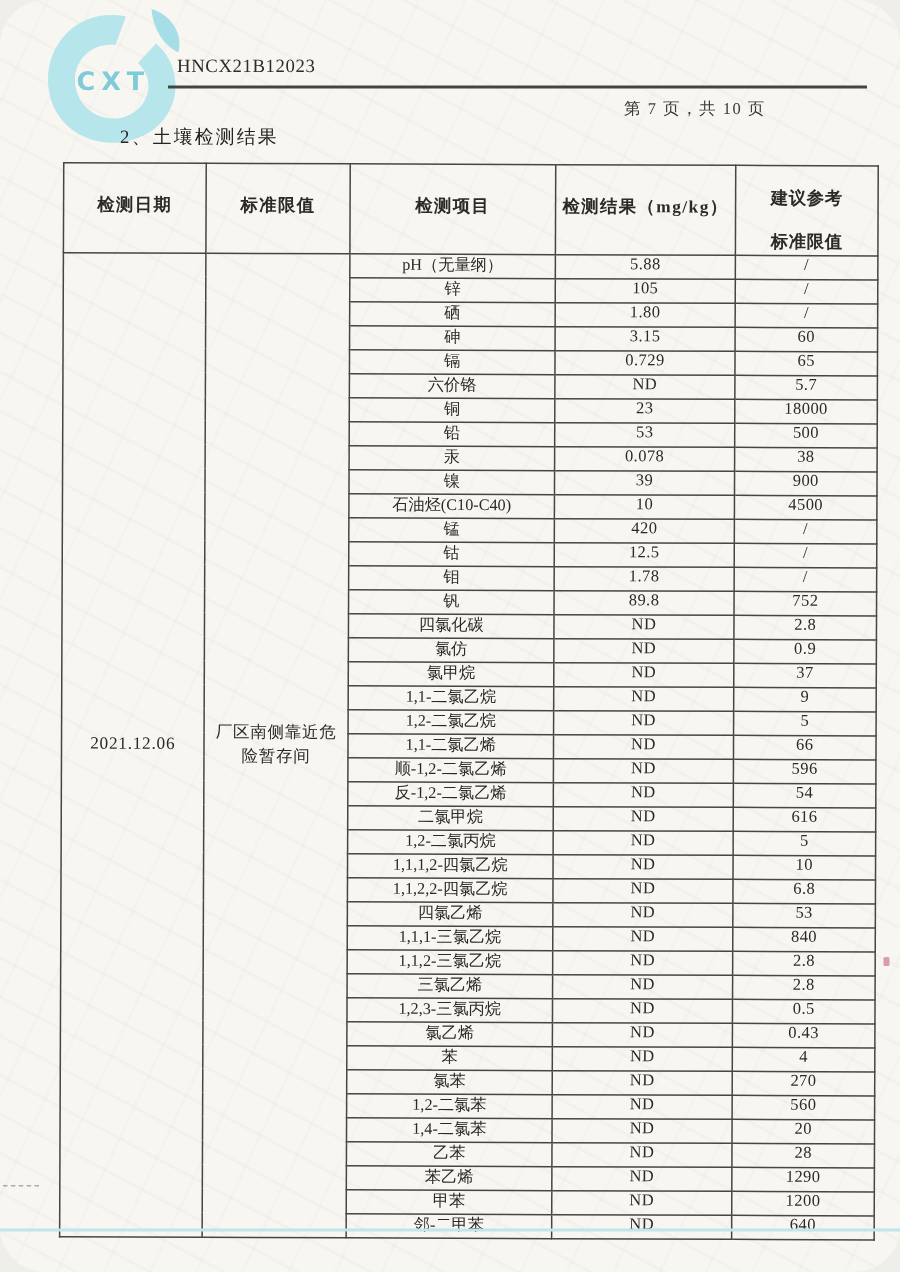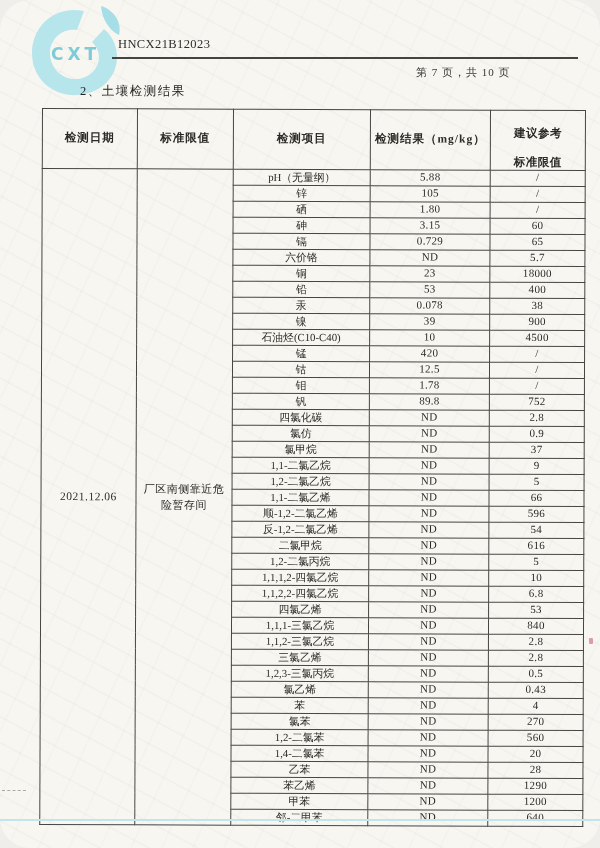--- a/index.html
+++ b/index.html
@@ -139,21 +139,21 @@
             <td class="limit-cell">5.7</td>
           </tr>
           <tr>
             <td class="item-cell">铜</td>
             <td class="result-cell">23</td>
             <td class="limit-cell">18000</td>
           </tr>
           <tr>
             <td class="item-cell">铅</td>
             <td class="result-cell">53</td>
-            <td class="limit-cell">400</td>
+            <td class="limit-cell">500</td>
           </tr>
           <tr>
             <td class="item-cell">汞</td>
             <td class="result-cell">0.078</td>
             <td class="limit-cell">38</td>
           </tr>
           <tr>
             <td class="item-cell">镍</td>
             <td class="result-cell">39</td>
             <td class="limit-cell">900</td>

